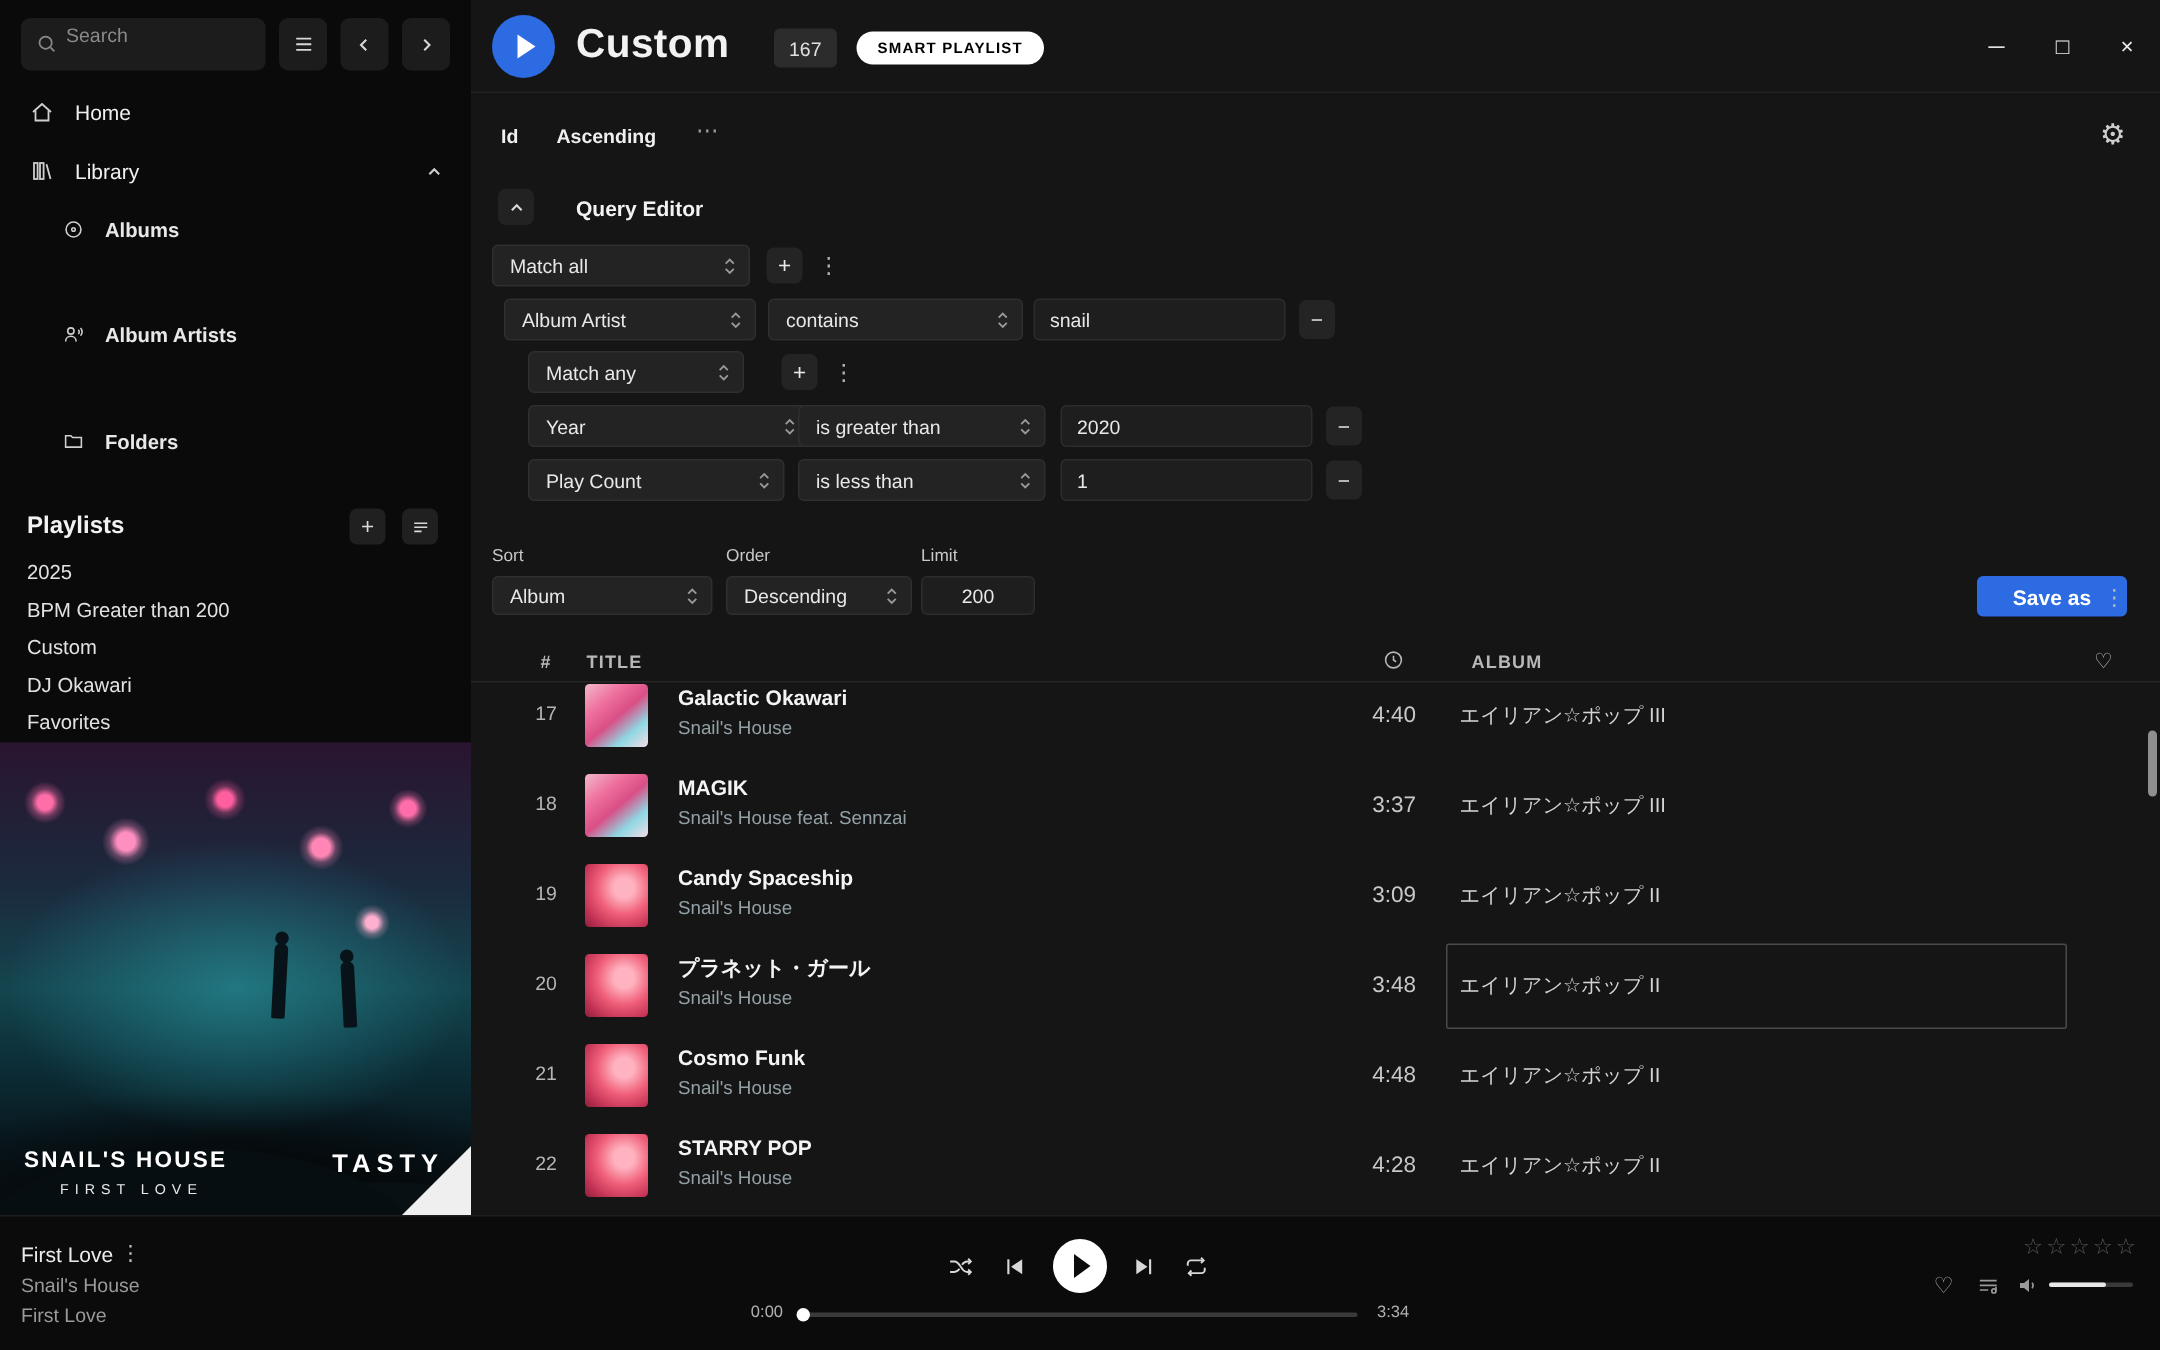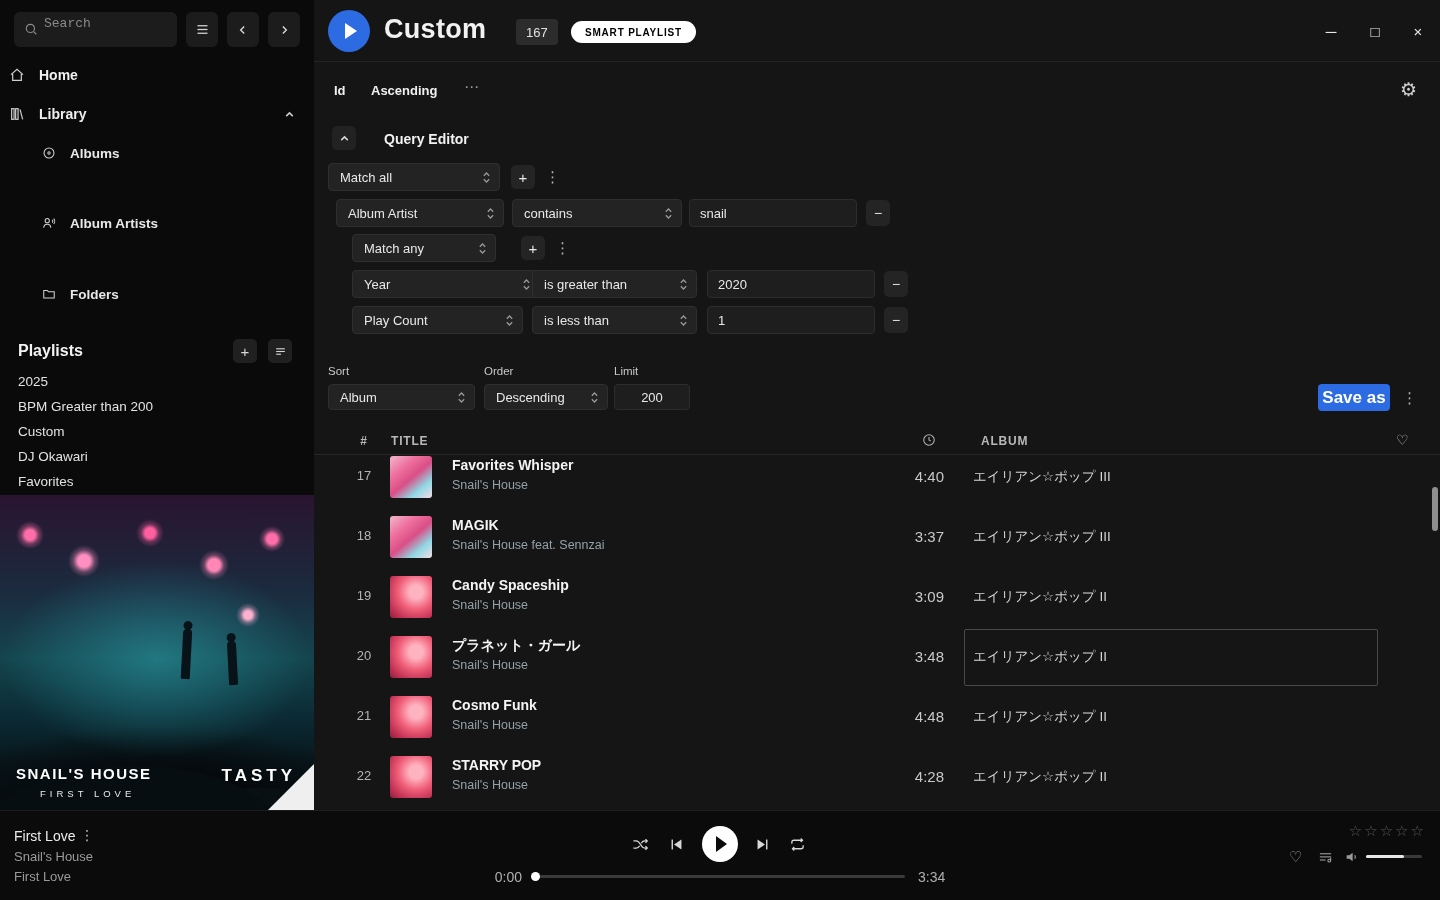--- a/index.html
+++ b/index.html
@@ -5,24 +5,24 @@
   * { margin:0; padding:0; box-sizing:border-box; }
   html,body { width:1440px; height:900px; overflow:hidden; background:#000;
     font-family:"Liberation Sans","DejaVu Sans",sans-serif; color:#f2f2f2; }
   .app { position:relative; width:1440px; height:900px; background:var(--c-main-bg,#151515); }
   svg { display:block; }
 
   
   .sidebar { position:absolute; left:0; top:0; width:314px; height:810px; background:var(--c-sidebar-bg,#0a0a0a); }
   .search-box { position:absolute; left:14px; top:12px; width:163px; height:35px; background:#1c1c1c; border-radius:6px; }
   .search-box .s-ic { position:absolute; left:10px; top:10px; color:#8a8a8a; }
-  .search-box input { position:absolute; left:30px; top:0; width:128px; height:22px; background:transparent; border:none; outline:none; color:#e8e8e8; font-size:13px; font-family:Liberation Mono, monospace; }
+  .search-box input { position:absolute; left:30px; top:0; width:128px; height:22px; background:transparent; border:none; outline:none; color:#e8e8e8; font-size:13px; font-family:Liberation Sans, sans-serif; }
   .search-box input::placeholder { color:#8a8a8a; }
   .icon-btn { position:absolute; top:12px; width:32px; height:35px; background:#1c1c1c; border:none; border-radius:6px; color:#d8d8d8; display:flex; align-items:center; justify-content:center; cursor:pointer; }
-  .nav-item { position:absolute; left:0; width:314px; height:34px; display:flex; align-items:center; padding-left:9px; gap:14px; font-size:14px; font-weight:700; color:#f0f0f0; cursor:pointer; }
+  .nav-item { position:absolute; left:0; width:314px; height:34px; display:flex; align-items:center; padding-left:20px; gap:14px; font-size:14px; font-weight:400; color:#f0f0f0; cursor:pointer; }
   .sub-item { position:absolute; left:0; width:314px; height:34px; display:flex; align-items:center; padding-left:42px; gap:14px; font-size:13.5px; font-weight:700; color:#e8e8e8; cursor:pointer; }
   .nav-ic { color:#cfcfcf; }
   .pl-header { position:absolute; left:18px; top:338px; width:282px; height:26px; display:flex; align-items:center; }
   .pl-header .pl-title { font-size:16px; font-weight:700; }
   .mini-btn { position:absolute; top:0; width:24px; height:24px; background:#202020; border:none; border-radius:5px; color:#d8d8d8; font-size:15px; display:flex; align-items:center; justify-content:center; cursor:pointer; }
   .pl-item { position:absolute; left:0; width:314px; height:25px; display:flex; align-items:center; padding-left:18px; font-size:13.5px; color:#e2e2e2; cursor:pointer; }
 
   
   .artwork { position:absolute; left:0; top:495px; width:314px; height:315px; overflow:hidden;
     background:
@@ -63,21 +63,21 @@
 
   .qe-collapse { position:absolute; left:18px; top:126px; width:24px; height:24px; background:#222; border:none; border-radius:5px; color:#d8d8d8; display:flex; align-items:center; justify-content:center; cursor:pointer; }
   .qe-title { position:absolute; left:70px; top:131px; font-size:14px; font-weight:700; }
 
   .dd { position:absolute; height:28px; background:#232323; border:1px solid #2f2f2f; border-radius:4px; display:flex; align-items:center; justify-content:space-between; padding:0 8px 0 11px; font-size:13px; color:#e8e8e8; cursor:pointer; }
   .qinput { position:absolute; height:28px; background:#1e1e1e; border:1px solid #2d2d2d; border-radius:4px; color:#e8e8e8; font-size:13px; padding:0 10px; font-family:inherit; outline:none; }
   .sqbtn { position:absolute; width:24px; height:24px; background:#242424; border:none; border-radius:5px; color:#e8e8e8; font-size:15px; display:flex; align-items:center; justify-content:center; cursor:pointer; }
   .kebab { position:absolute; background:none; border:none; color:#b5b5b5; font-size:15px; cursor:pointer; }
   .minus-btn { position:absolute; width:24px; height:26px; background:#242424; border:none; border-radius:5px; color:#e0e0e0; font-size:14px; display:flex; align-items:center; justify-content:center; cursor:pointer; }
   .sec-label { position:absolute; top:365px; font-size:11.5px; color:#c8c8c8; }
-  .save-btn { position:absolute; left:1004px; top:384px; width:72px; height:27px; background:var(--c-accent,#2d6be3); border:none; border-radius:4px; color:#fff; font-size:17px; font-weight:700; cursor:pointer; }
+  .save-btn { position:absolute; left:1004px; top:384px; width:100px; height:27px; background:var(--c-accent,#2d6be3); border:none; border-radius:4px; color:#fff; font-size:14px; font-weight:700; cursor:pointer; }
 
   
   .thead { position:absolute; left:0; top:428px; width:1126px; height:27px; border-bottom:1px solid #262626; font-size:12px; font-weight:700; letter-spacing:.8px; color:#b8b8b8; }
   .tbody { position:absolute; left:0; top:456px; width:1126px; height:354px; overflow:hidden; }
   .trow { position:relative; width:1126px; height:60px; cursor:pointer; }
   .t-num { position:absolute; left:30px; top:21px; width:40px; text-align:center; font-size:13px; color:#b5b5b5; }
   .t-art { position:absolute; left:76px; top:9px; width:42px; height:42px; border-radius:3px; }
   .art-a { background:linear-gradient(140deg,#f2b8cc 0%,#ee6f9d 30%,#d94f86 52%,#8fd8e4 76%,#f6dce6 100%); }
   .art-b { background:radial-gradient(circle at 62% 38%, #ffb3c0 0 18%, #f0607a 48%, #c23254 78%, #8e1f3e 100%); }
   .t-title { position:absolute; left:138px; top:10px; font-size:14px; font-weight:600; color:#f4f4f4; }
@@ -89,21 +89,21 @@
 
   
   .player { position:absolute; left:0; top:810px; width:1440px; height:90px; background:var(--c-player-bg,#0b0b0b); border-top:1px solid #1d1d1d; }
   .p-title { position:absolute; left:14px; top:17px; font-size:14px; color:#ececec; }
   .p-kebab { position:absolute; left:80px; top:16px; background:none; border:none; color:#c0c0c0; font-size:14px; cursor:pointer; }
   .p-artist { position:absolute; left:14px; top:38px; font-size:13px; color:#9a9a9a; }
   .p-album { position:absolute; left:14px; top:58px; font-size:13px; color:#9a9a9a; }
   .tr-btn { position:absolute; background:none; border:none; color:#d8d8d8; cursor:pointer; }
   .play-circle { position:absolute; left:702px; top:15px; width:36px; height:36px; border-radius:50%; background:#fff; border:none; cursor:pointer; }
   .play-circle::after { content:""; position:absolute; left:14px; top:10px; border-left:11px solid #0b0b0b; border-top:8px solid transparent; border-bottom:8px solid transparent; }
-  .p-time { position:absolute; top:58px; font-size:14px; color:#b0b0b0; }
+  .p-time { position:absolute; top:58px; font-size:11px; color:#b0b0b0; }
   .seek { position:absolute; left:535px; top:64px; width:370px; height:3px; background:#3a3a3a; border-radius:2px; cursor:pointer; }
   .seek-knob { position:absolute; left:-4px; top:-3px; width:9px; height:9px; border-radius:50%; background:#fff; }
   .stars { position:absolute; right:16px; top:11px; display:flex; gap:2px; font-size:15px; color:#575757; }
   .stars span { cursor:pointer; }
   .pr-ic { position:absolute; background:none; border:none; color:#9a9a9a; font-size:15px; cursor:pointer; }
   .vol { position:absolute; left:1366px; top:44px; width:56px; height:3px; background:#3a3a3a; border-radius:2px; cursor:pointer; }
   .vol-fill { position:absolute; left:0; top:0; width:38px; height:3px; background:#e8e8e8; border-radius:2px; }
 </style>
 </head>
 <body>
@@ -367,21 +367,21 @@
           </svg>
       </span>
       <span style="position:absolute;left:667px;top:6px">ALBUM</span>
       <span style="position:absolute;left:1082px;top:4px;font-size:14px;color:#b5b5b5">♡</span>
     </div>
 
     <div class="tbody">
       <div class="trow" style="margin-top:-9px">
         <div class="t-num">17</div>
         <div class="t-art art-a"></div>
-        <div class="t-title">Favorites Whisper</div>
+        <div class="t-title">Galactic Okawari</div>
         <div class="t-artist">Snail's House</div>
         <div class="t-dur">4:40</div>
         <div class="t-album">エイリアン☆ポップ III</div>
       </div>
       <div class="trow">
         <div class="t-num">18</div>
         <div class="t-art art-a"></div>
         <div class="t-title">MAGIK</div>
         <div class="t-artist">Snail's House feat. Sennzai</div>
         <div class="t-dur">3:37</div>

